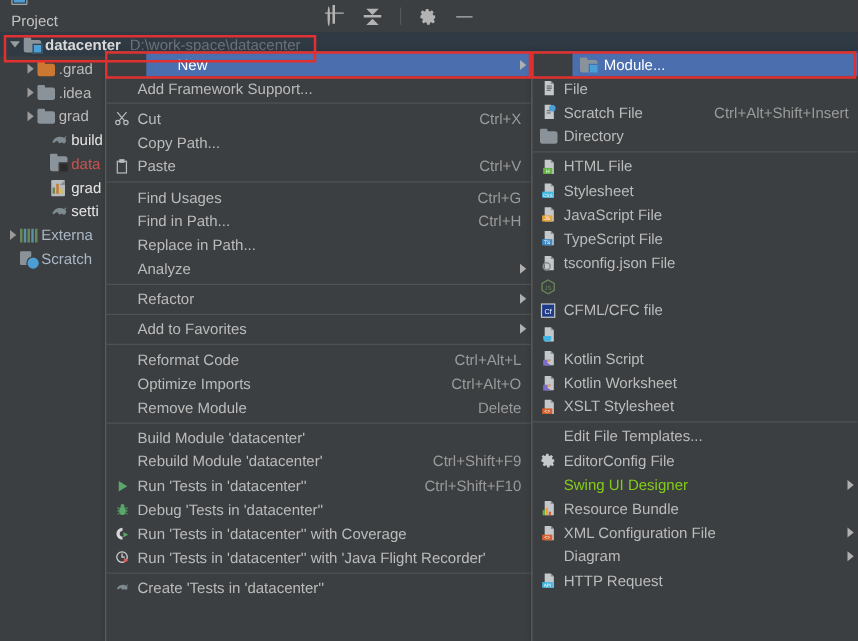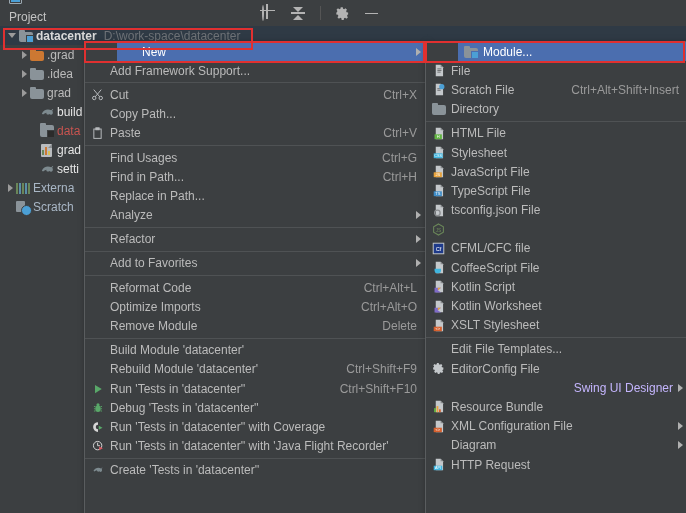--- a/index.html
+++ b/index.html
@@ -73,21 +73,21 @@
   #main-menu{left:84px;top:41px;width:340px;height:472px;overflow:hidden;}
   #sub-menu{left:425px;top:41px;width:261px;height:472px;overflow:hidden;}
   .mi{height:19.2px;display:flex;align-items:center;position:relative;
       padding-left:0;font-size:12px;color:#bbbbbb;white-space:nowrap;}
   .mi .gutter{width:25px;flex:none;display:flex;align-items:center;justify-content:center;}
   .mi .mlabel{flex:1;overflow:hidden;}
   .mi .mshort{color:#9a9a9a;padding-right:8px;font-size:12px;}
   .mi .msub{width:14px;flex:none;display:flex;align-items:center;justify-content:center;}
   .mi .msub::after{content:"";width:0;height:0;border-top:4px solid transparent;
       border-bottom:4px solid transparent;border-left:5px solid #b0b0b0;}
-  .mi.disabled{color:#c4b5fd;text-align:right;}
+  .mi.disabled{color:#84cc16;}
   .mi.sel{background:#4b6eaf;color:#ffffff;margin-left:32px;}
   .msep{height:1px;background:#4f5254;margin:2px 0;}
 
   
   .redbox{position:absolute;border:2px solid #e03030;pointer-events:none;box-sizing:border-box;}
   #rb-datacenter{left:3px;top:28px;width:250px;height:22px;}
   #rb-new{left:84px;top:41px;width:341px;height:22px;}
   #rb-module{left:425px;top:41px;width:260px;height:22px;}
 
   
@@ -513,21 +513,20 @@
   </div>
 
   <div class="mi">
     <span class="gutter">
       <svg class="svgico" width="12" height="13" viewBox="0 0 14 16">
         <path d="M3 1h6l3 3v11H3z" fill="#c4c8cb"></path>
           <path d="M9 1l3 3H9z" fill="#8a8d90"></path>
         <path d="M1.5 9.5h8v2.5a3 3 0 0 1-3 3h-2a3 3 0 0 1-3-3z" fill="#40b6e0"></path>
       </svg>
     </span>
-    <span class="mlabel">CoffeeScript File</span>
   </div>
 
   <div class="mi">
     <span class="gutter">
       <svg class="svgico" width="12" height="13" viewBox="0 0 14 16">
         <path d="M3 1h6l3 3v11H3z" fill="#c4c8cb"></path>
           <path d="M9 1l3 3H9z" fill="#8a8d90"></path>
         <path d="M1.5 9.5h8L5.5 12.5 9.5 15.3h-8z" fill="#7f6bc9"></path>
         <path d="M5.5 9.5h4L5.5 12.5z" fill="#e8a33d"></path>
       </svg>

